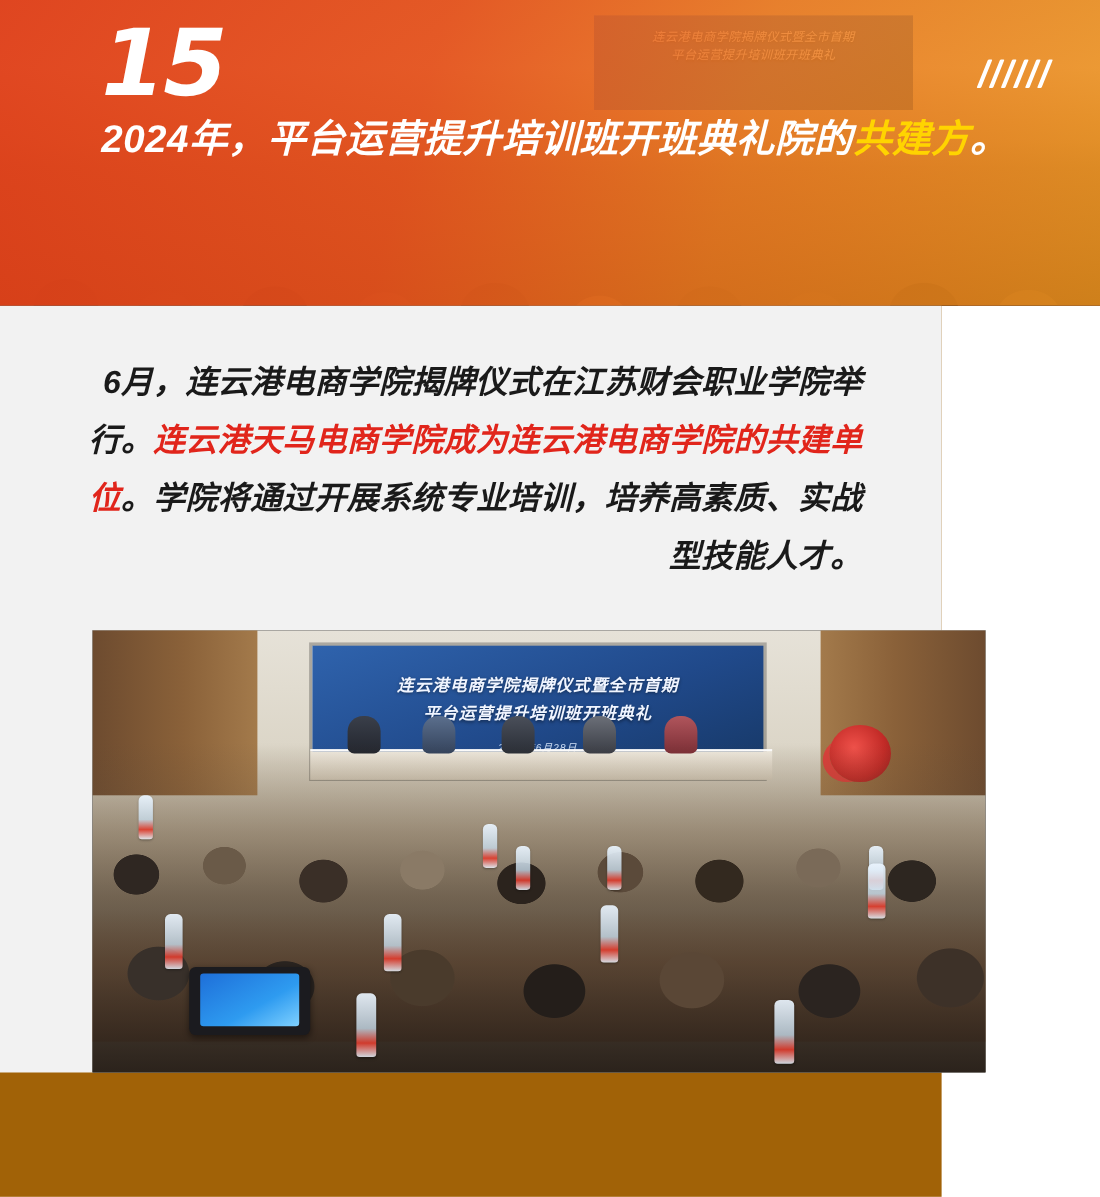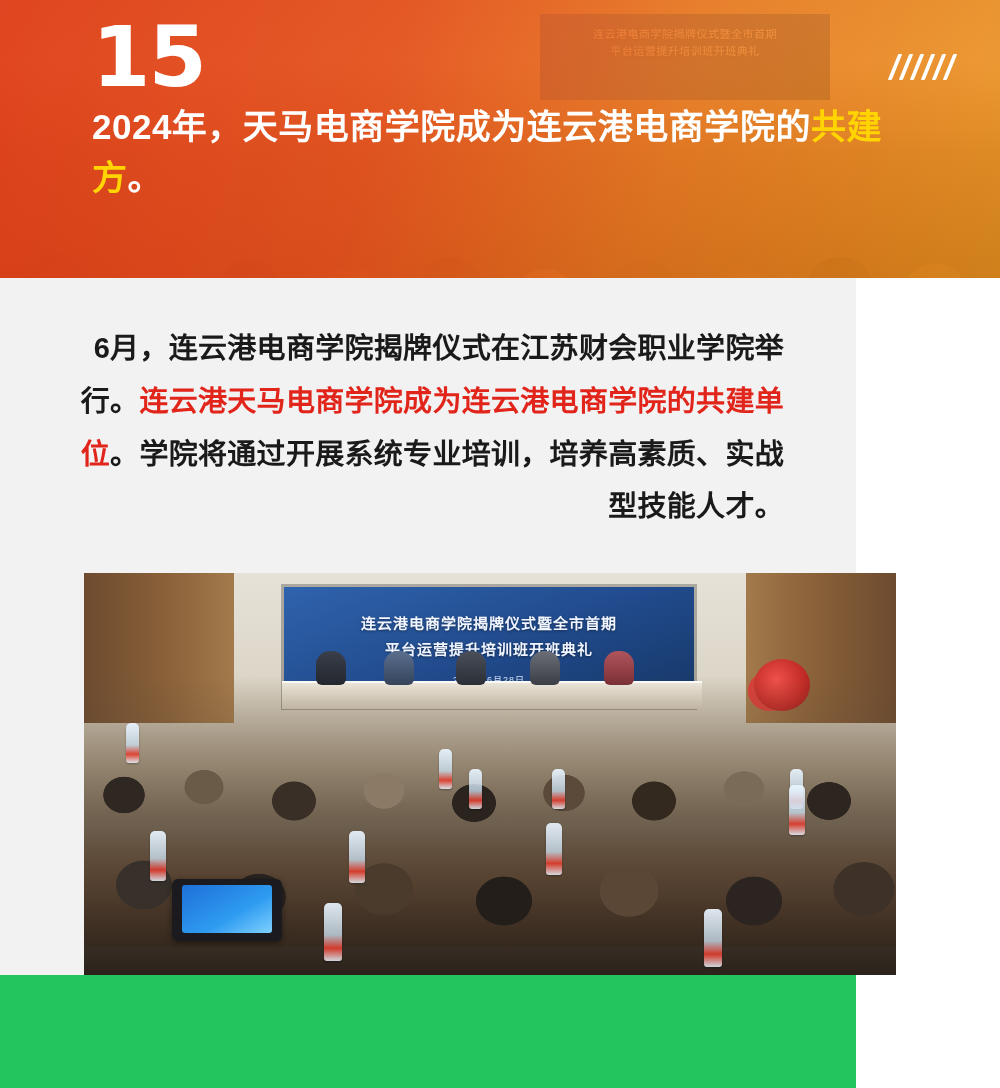--- a/index.html
+++ b/index.html
@@ -11,21 +11,22 @@
     width: 1000px;
     height: 1088px;
     font-family: "Liberation Sans", sans-serif;
     overflow: hidden;
   }
 
   .page {
     position: relative;
     width: 856px;
     height: 1088px;
-    background: #22c55e;
+    background: #a16207;
+    font-style: italic;
   }
 
   
   .hero {
     position: relative;
     width: 1000px;
     height: 278px;
     overflow: hidden;
     background: #d94a22;
   }
@@ -319,21 +320,21 @@
       <div class="hero-number">15</div>
       <div class="hero-slashes">
         <i></i>
           <i></i>
           <i></i>
           <i></i>
           <i></i>
           <i></i>
       </div>
       <h1 class="hero-title">
-        <span>2024年，天马电商学院成为连云港电商学</span><span>院的</span><span class="hl">共建方</span><span>。</span>
+        <span>2024年，平台运营提升培训班开班典礼</span><span>院的</span><span class="hl">共建方</span><span>。</span>
       </h1>
     </div>
   </section>
 
   <section class="content">
     <p class="paragraph">
       <span>6月，连云港电商学院揭牌仪式在江苏财会职业学院举行。</span><span class="red">连云港天马电商学院成为连云港电商学院的共建单位</span><span>。学院将通过开展系统专业培训，培养高素质、实战型技能人才。</span>
     </p>
 
     <figure class="photo-wrap" style="margin-left:12px;">

